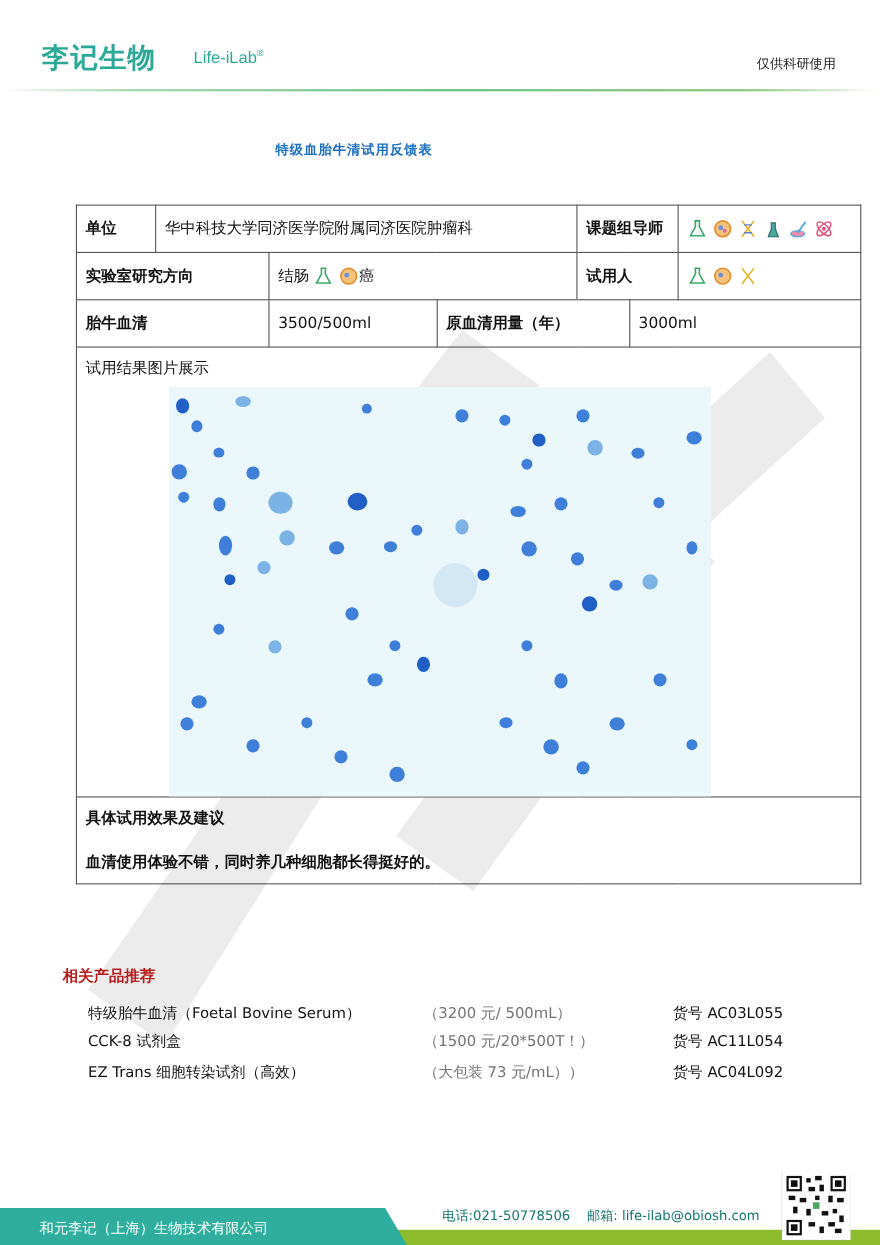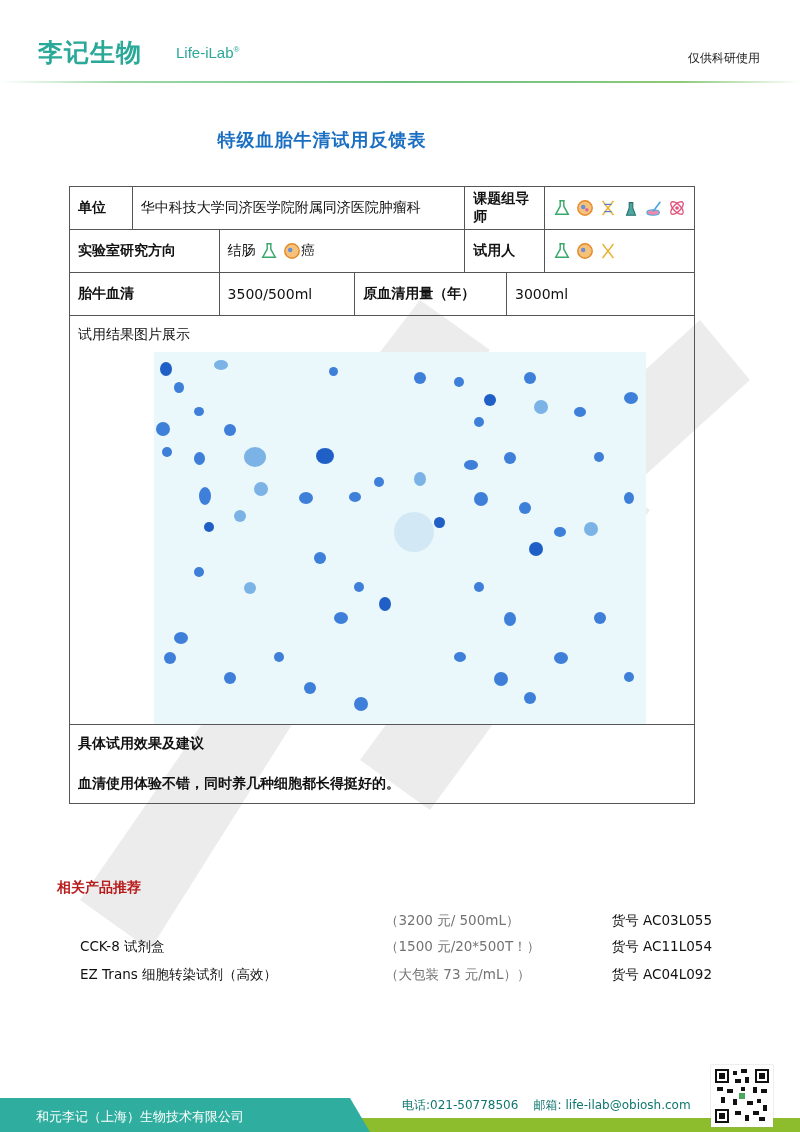--- a/index.html
+++ b/index.html
@@ -5,25 +5,25 @@
   html, body { margin:0; padding:0; }
   body { width:800px; height:1132px; position:relative; background:#ffffff; overflow:hidden;
          font-family:"DejaVu Sans","Liberation Sans",sans-serif; color:#111; }
   .header { position:absolute; left:0; top:0; width:800px; height:82px; }
   .logo-cn { position:absolute; left:38px; top:36px; font-size:25px; font-weight:bold; color:#2aa898; letter-spacing:1px; }
   .logo-en { position:absolute; left:176px; top:44px; font-size:15px; color:#2aa898; font-family:"Liberation Sans",sans-serif; }
   .logo-en sup { font-size:8px; }
   .tag { position:absolute; right:40px; top:50px; font-size:12px; color:#222; }
   .hline { position:absolute; left:0; top:81px; width:800px; height:2px;
            background:linear-gradient(90deg,#ffffff 0%,#9fd8a8 15%,#6fbf82 50%,#8cc979 85%,#ffffff 100%); }
-  .doc-title { position:absolute; left:0; top:128px; width:644px; text-align:center; font-size:18px; font-weight:bold; color:#1a6fc2; letter-spacing:1px; }
+  .doc-title { position:absolute; left:0; top:128px; width:644px; text-align:center; font-size:12px; font-weight:bold; color:#1a6fc2; letter-spacing:1px; }
 
   .watermark { position:absolute; left:60px; top:260px; width:700px; height:700px; pointer-events:none; opacity:0.18; }
 
-  table.form { position:absolute; left:69px; top:186px; width:626px; border-collapse:collapse; font-size:14px; }
+  table.form { position:absolute; left:69px; top:186px; width:714px; border-collapse:collapse; font-size:14px; }
   table.form td { border:1px solid #555; padding:0 8px; height:42px; vertical-align:middle; }
   .lbl { font-weight:bold; }
   .icons { display:inline-flex; gap:5px; vertical-align:middle; }
   .ic { width:18px; height:18px; display:inline-block; }
   .img-cell { height:auto !important; padding:0 !important; }
   .img-head { font-weight:normal; padding:10px 8px 8px 8px; }
   .cells { position:relative; margin:0 0 0 84px; width:492px; height:372px;
            background:#eaf7fb; overflow:hidden; }
   .cell { position:absolute; border-radius:50%; background:#3d7fd9; }
   .cell.l { background:#7cb3e6; }
@@ -214,20 +214,21 @@
       <div class="lbl" style="margin-bottom:22px">具体试用效果及建议</div>
       <div class="lbl">血清使用体验不错，同时养几种细胞都长得挺好的。</div>
     </td>
   </tr>
 </tbody>
   </table>
 
 <div class="rec">相关产品推荐</div>
 
 <div class="prod" style="top:912px">
+  <span class="n">特级胎牛血清（Foetal Bovine Serum）</span>
   <span class="p">（3200 元/ 500mL）</span>
   <span class="c">货号 AC03L055</span>
 </div>
 <div class="prod" style="top:938px">
   <span class="n">CCK-8 试剂盒</span>
   <span class="p">（1500 元/20*500T！）</span>
   <span class="c">货号 AC11L054</span>
 </div>
 <div class="prod" style="top:966px">
   <span class="n">EZ Trans 细胞转染试剂（高效）</span>

